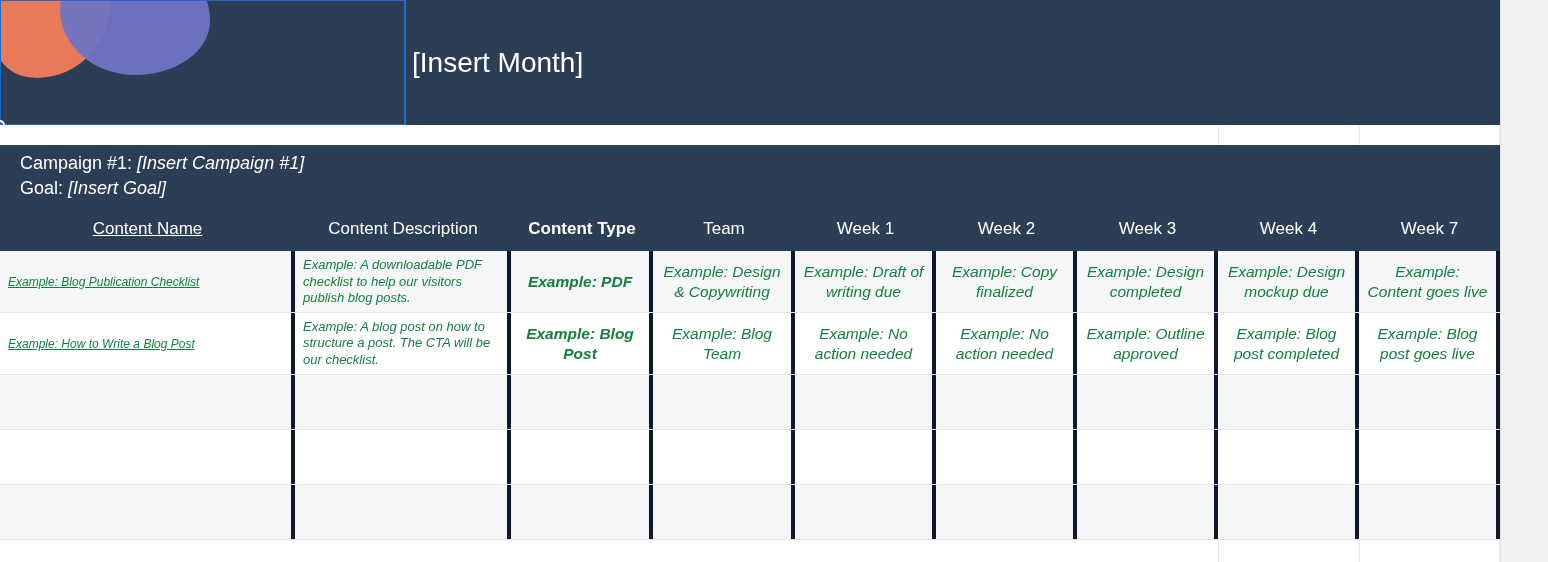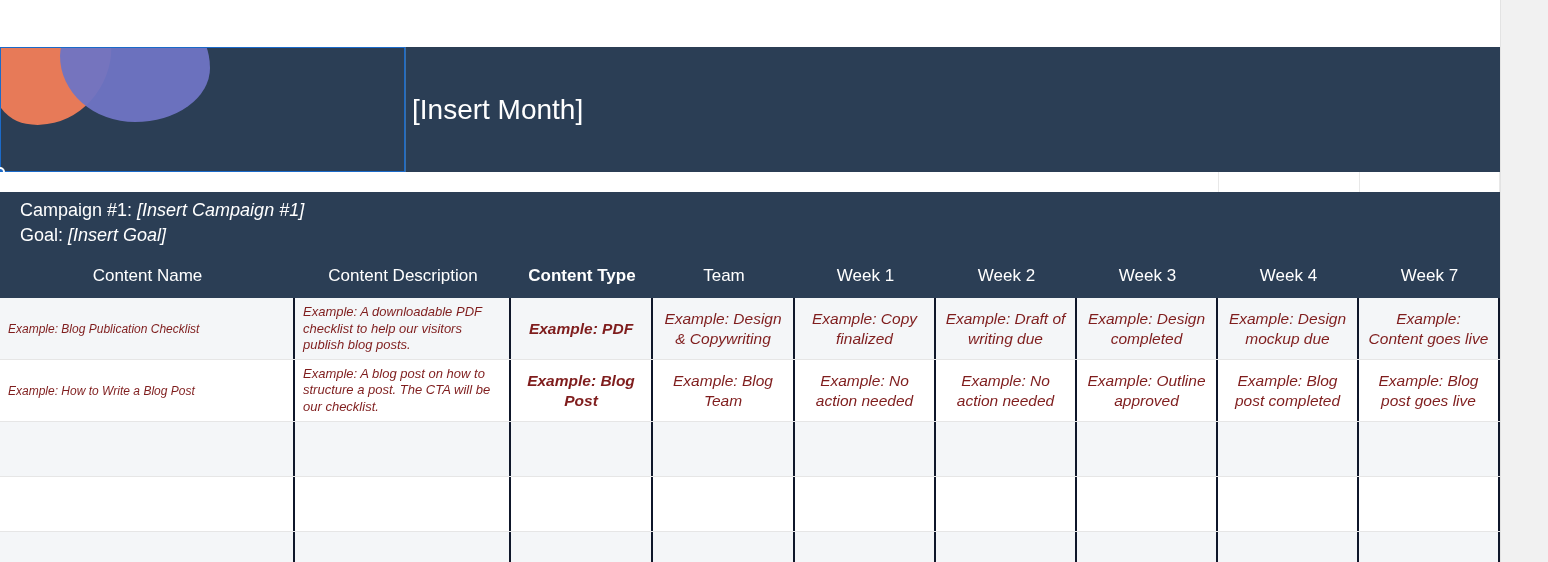--- a/index.html
+++ b/index.html
@@ -22,21 +22,20 @@
     min-height: 562px;
   }
 
   
   .hero {
     display: flex;
     height: 125px;
     background: #2b3e55;
     align-items: stretch;
     position: relative;
-    margin-top: 47px;
   }
   .hero-left {
     width: 406px;
     position: relative;
     overflow: hidden;
     border-right: 1px solid #3a6ea5;
   }
   .blob-orange {
     position: absolute;
     left: -10px;
@@ -113,39 +112,39 @@
   .colhdr {
     display: flex;
     background: #2b3e55;
     color: #fff;
     font-size: 17px;
   }
   .colhdr > div {
     padding: 10px 6px 12px 6px;
     text-align: center;
   }
-  .c-name { width: 295px; }
+  .c-name { width: 295px; text-decoration: underline; }
   .c-desc { width: 216px; }
   .c-type { width: 142px; font-weight: bold; }
   .c-team { width: 142px; }
   .c-wk   { width: 141px; }
 
   
   .tbody { }
   .trow {
     display: flex;
     min-height: 54px;
     border-bottom: 1px solid #e6e6e6;
   }
   .trow.alt { background: #f4f6f8; }
   .trow > div {
-    border-right: 2px solid #0f172a;
+    border-right: 4px solid #0f172a;
     padding: 6px 8px;
     font-style: italic;
-    color: #7f1d1d;
+    color: #15803d;
     display: flex;
     align-items: center;
     text-align: center;
     justify-content: center;
   }
   .trow > .c-name {
     justify-content: flex-start;
     text-align: left;
     font-size: 12px;
   }
@@ -216,22 +215,22 @@
       <div class="c-wk">Week 4</div>
       <div class="c-wk">Week 7</div>
     </div>
 
     <div class="tbody">
       <div class="trow alt">
         <div class="c-name">Example: Blog Publication Checklist</div>
         <div class="c-desc">Example: A downloadable PDF checklist to help our visitors publish blog posts.</div>
         <div class="c-type">Example: PDF</div>
         <div class="c-team">Example: Design &amp; Copywriting</div>
+        <div class="c-wk">Example: Draft of writing due</div>
         <div class="c-wk">Example: Copy finalized</div>
-        <div class="c-wk">Example: Draft of writing due</div>
         <div class="c-wk">Example: Design completed</div>
         <div class="c-wk">Example: Design mockup due</div>
         <div class="c-wk">Example: Content goes live</div>
       </div>
       <div class="trow">
         <div class="c-name">Example: How to Write a Blog Post</div>
         <div class="c-desc">Example: A blog post on how to structure a post. The CTA will be our checklist.</div>
         <div class="c-type">Example: Blog Post</div>
         <div class="c-team">Example: Blog Team</div>
         <div class="c-wk">Example: No action needed</div>

